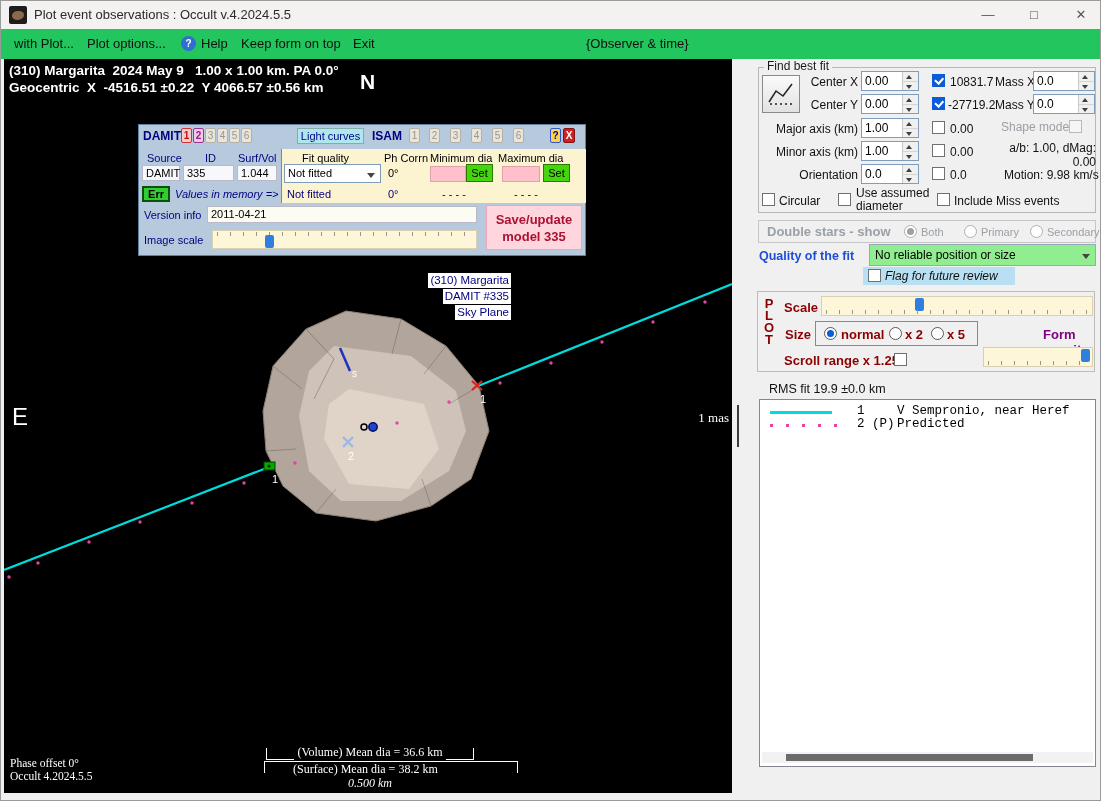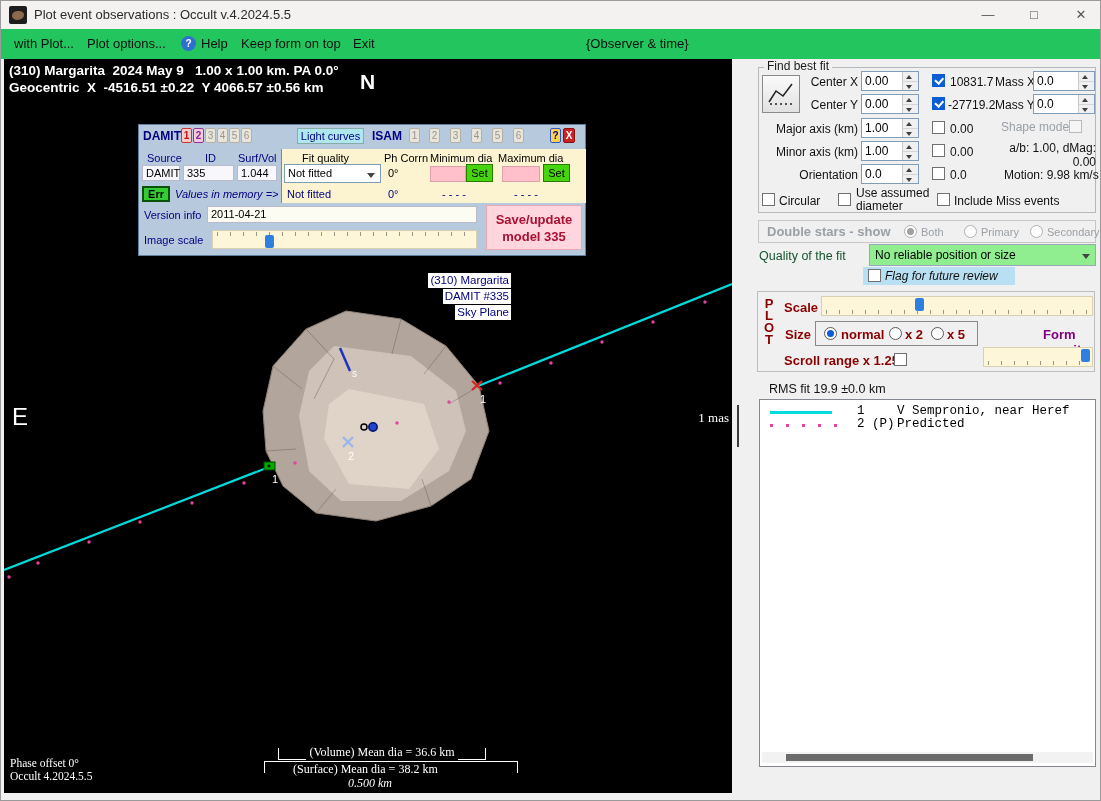--- a/index.html
+++ b/index.html
@@ -24,21 +24,21 @@
   
   .plot{position:absolute;left:3px;top:58px;width:728px;height:734px;background:#000;overflow:hidden;}
   .plot-hdr{position:absolute;left:5px;top:3px;color:#fff;font-weight:bold;font-size:13.5px;white-space:pre;line-height:17px;}
   .dir-n{position:absolute;left:356px;top:11px;color:#fff;font-weight:bold;font-size:21px;}
   .dir-e{position:absolute;left:8px;top:344px;color:#fff;font-size:24px;}
   .mas-text{position:absolute;left:645px;top:351px;width:80px;text-align:right;color:#fff;
             font-family:"Liberation Serif",serif;font-size:13px;}
   .center-labels{position:absolute;right:221px;top:214px;text-align:right;font-size:11.5px;line-height:15px;}
   .center-labels span{display:inline-block;background:#fff;color:#000080;padding:0 2px;margin-bottom:1px;}
   .vol-bracket{position:absolute;left:262px;top:687px;width:208px;display:flex;align-items:flex-end;height:14px;
-               font-family:"Liberation Serif",serif;font-size:12px;color:#fff;margin-left:12px;}
+               font-family:"Liberation Serif",serif;font-size:12px;color:#fff;}
   .vol-bracket .tick{width:1px;height:12px;background:#fff;}
   .vol-bracket .bline{flex:1;height:13px;border-bottom:1px solid #fff;}
   .vol-bracket .btext{padding:0 3px;white-space:nowrap;}
   .surf-bracket{position:absolute;left:260px;top:702px;width:230px;height:14px;border-top:1px solid #fff;
                 font-family:"Liberation Serif",serif;font-size:12px;color:#fff;padding-left:24px;}
   .surf-bracket::before,.surf-bracket::after{content:"";position:absolute;top:0;width:1px;height:11px;background:#fff;}
   .surf-bracket::before{left:0;} .surf-bracket::after{right:0;}
   .surf-bracket div{padding-left:5px;}
   .scalebar-label{position:absolute;left:260px;top:717px;width:212px;text-align:center;
                   font-family:"Liberation Serif",serif;font-style:italic;font-size:12px;color:#fff;}
@@ -94,21 +94,21 @@
        border-right:3.5px solid transparent;border-top:4px solid #404040;}
   .cb{position:absolute;width:13px;height:13px;background:#fff;border:1px solid #707070;box-sizing:border-box;}
   .cb.checked{background:#0b5cd5;border-color:#0b5cd5;}
   .cb.checked::after{content:"";position:absolute;left:2px;top:2px;width:6px;height:3.5px;
        border-left:2px solid #fff;border-bottom:2px solid #fff;transform:rotate(-48deg);}
   .cb.disabled{border-color:#b9b9b9;background:#f5f5f5;}
   .radio{position:absolute;width:13px;height:13px;border-radius:50%;background:#fff;border:1px solid #5a5a5a;box-sizing:border-box;}
   .radio.sel::after{content:"";position:absolute;left:2px;top:2px;width:7px;height:7px;border-radius:50%;background:#0b5cd5;}
   .radio.disabled{border-color:#b0b0b0;}
   .radio.disabled.sel::after{background:#a0a0a0;}
-  .qlabel{position:absolute;font-weight:normal;font-size:12.5px;color:#14532d;}
+  .qlabel{position:absolute;font-weight:bold;font-size:12.5px;color:#1d4ed8;}
   .qdrop{position:absolute;left:868px;top:243px;width:227px;height:22px;background:#90ee90;border:1px solid #98a8b8;
          font-size:12px;color:#000;line-height:20px;padding-left:5px;box-sizing:border-box;}
   .flagchip{position:absolute;left:862px;top:266px;width:152px;height:18px;background:#b9e0f2;}
   .flagchip .cb{left:5px;top:2px;}
   .flagchip .txt{position:absolute;left:22px;top:2px;font-size:12px;font-style:italic;color:#111;}
   .darkred{color:#8b0000;font-weight:bold;}
   .purple{color:#800080;font-weight:bold;}
   .plot-letter{width:12px;text-align:center;font-size:13px;line-height:12px;font-weight:bold;color:#8b0000;}
   .rms{position:absolute;left:768px;top:381px;font-size:12.5px;color:#111;}
   .listbox{position:absolute;left:758px;top:398px;width:337px;height:368px;background:#fff;border:1px solid #828790;

